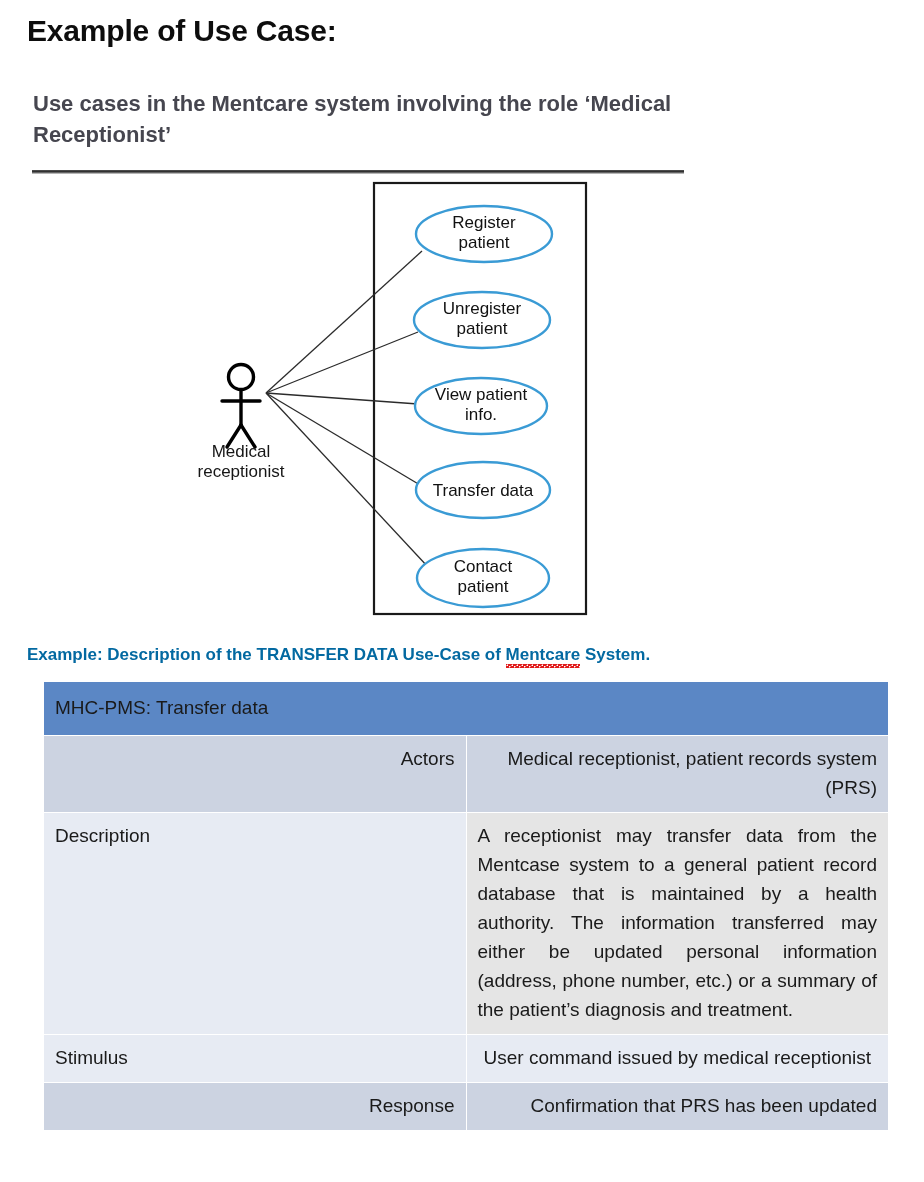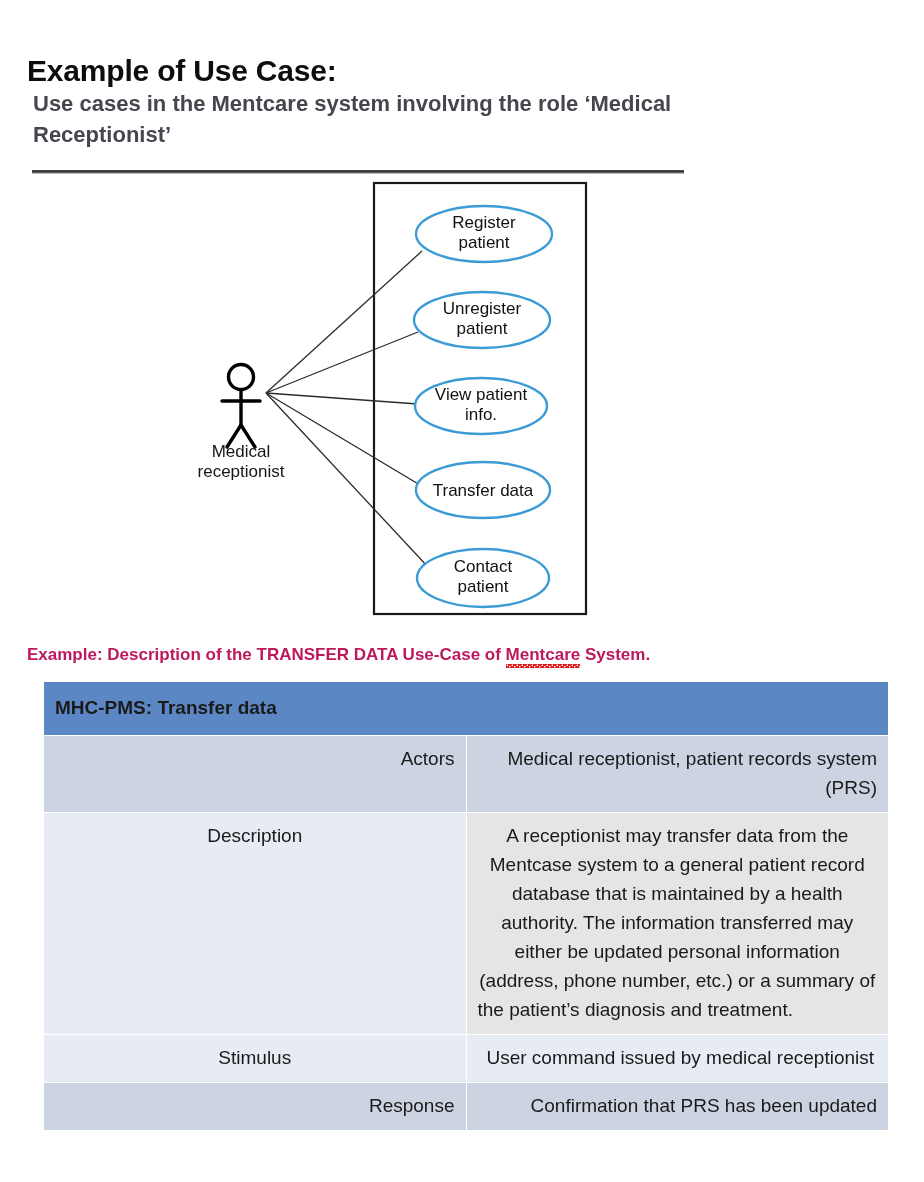--- a/index.html
+++ b/index.html
@@ -18,21 +18,20 @@
   
   .slide-title {
     position: absolute;
     left: 27px;
     top: 14px;
     font-size: 30px;
     font-weight: bold;
     color: #0d0d0d;
     letter-spacing: -0.2px;
     white-space: nowrap;
-    margin-top: 40px;
   }
 
   .slide-subtitle {
     position: absolute;
     left: 33px;
     top: 88px;
     width: 670px;
     font-size: 22px;
     font-weight: bold;
     line-height: 31px;
@@ -59,21 +58,21 @@
   }
   .diagram svg { display: block; }
 
   
   .table-caption {
     position: absolute;
     left: 27px;
     top: 645px;
     font-size: 17px;
     font-weight: bold;
-    color: #be185d;
+    color: #0369a1;
     white-space: nowrap;
   }
   .squiggle {
     position: relative;
     display: inline-block;
   }
   .squiggle::after {
     content: "";
     position: absolute;
     left: 0;
@@ -102,26 +101,26 @@
     padding: 8px 11px 10px 11px;
     font-size: 19px;
     line-height: 29px;
     color: #1a1a1a;
     border: 1px solid #ffffff;
   }
   .uc-header-cell {
     background: #5b87c5;
     color: #101010;
     font-size: 21px;
-    font-weight: bold;
+    font-weight: normal;
     padding: 11px 11px 13px 11px !important;
     line-height: 26px;
   }
   .row-dark td  { background: #ccd3e1; text-align: right; }
-  .row-light td { background: #e7ebf3; text-align: center; }
+  .row-light td { background: #e7ebf3; }
   .col-label { width: 226px; }
   .col-value { width: 620px; margin-top: 40px; }
   .justify { text-align: justify; text-align-last: left; }
 </style>
 </head>
 <body>
 
 <div class="slide-title">Example of Use Case:</div>
 
 <div class="slide-subtitle">Use cases in the Mentcare system involving the role ‘Medical Receptionist’</div>

